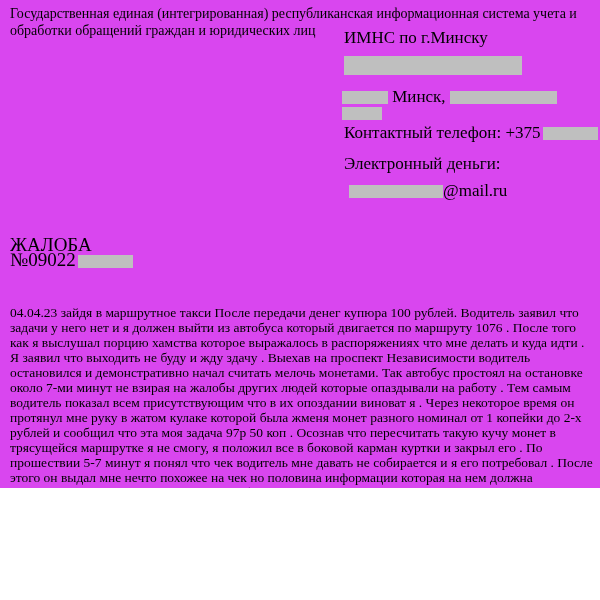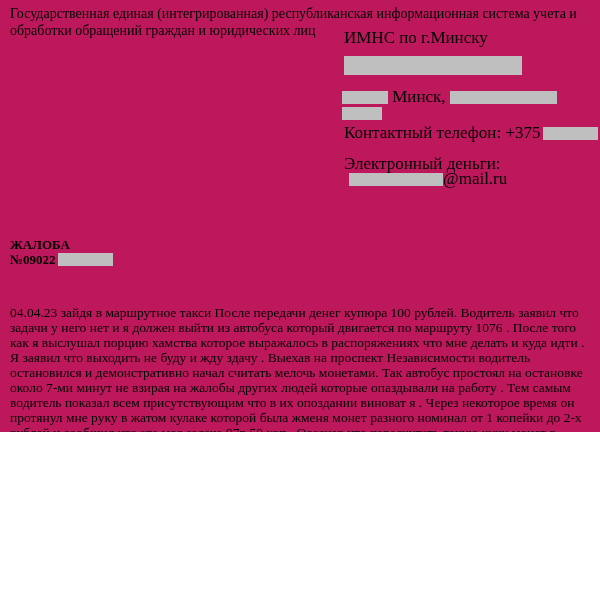--- a/index.html
+++ b/index.html
@@ -5,22 +5,22 @@
   html, body {
     margin: 0;
     padding: 0;
     background: #ffffff;
     font-family: "Liberation Serif", serif;
     color: #000000;
   }
   .page {
     position: relative;
     width: 600px;
-    height: 432px;
-    background: #be185d;
+    height: 488px;
+    background: #d946ef;
     overflow: hidden;
   }
   .header-text {
     position: absolute;
     left: 10px;
     top: 5px;
     width: 580px;
     font-size: 14px;
     line-height: 17px;
   }
@@ -45,29 +45,28 @@
     margin-bottom: 14px;
   }
   .city-row { white-space: nowrap; margin-left: -2px; font-family: Liberation Serif, serif; }
   .bar-addr1 { width: 46px; height: 13px; }
   .bar-addr2 { width: 107px; height: 13px; }
   .addr3-row { margin-left: -2px; margin-top: 1px; }
   .bar-addr3 { width: 40px; height: 13px; }
   .phone-row { margin-top: 5px; white-space: nowrap; }
   .bar-phone { width: 55px; height: 13px; margin-left: 2px; }
   .email-label { margin-top: 16px; }
-  .email-row { margin-left: 5px; white-space: nowrap; }
+  .email-row { margin-left: 5px; white-space: nowrap; margin-top: 12px; }
   .bar-email { width: 94px; height: 13px; }
   .complaint-head {
     position: absolute;
     left: 10px;
     top: 237px;
-    font-size: 13px;
+    font-size: 19px;
     line-height: 15px;
-    font-weight: bold;
   }
   .number-row { white-space: nowrap; }
   .bar-complaint { width: 55px; height: 13px; margin-left: 2px; }
   .body-text {
     position: absolute;
     left: 10px;
     top: 285px;
     width: 583px;
     font-size: 13.5px;
     line-height: 15px;

